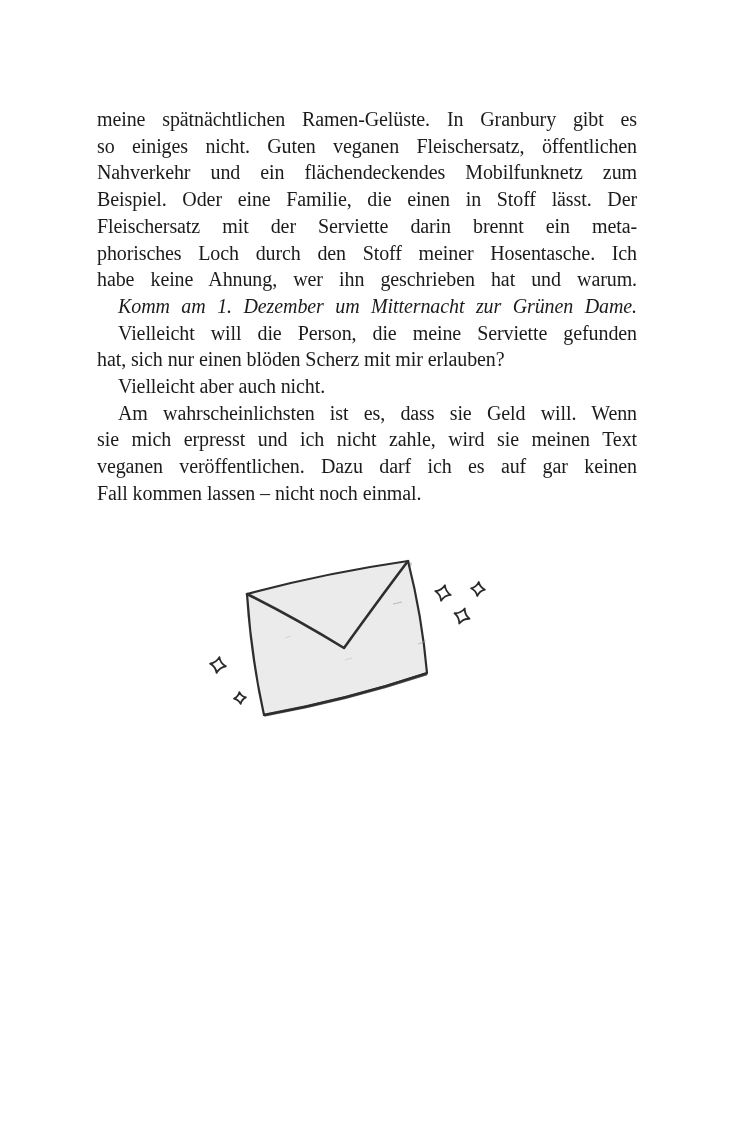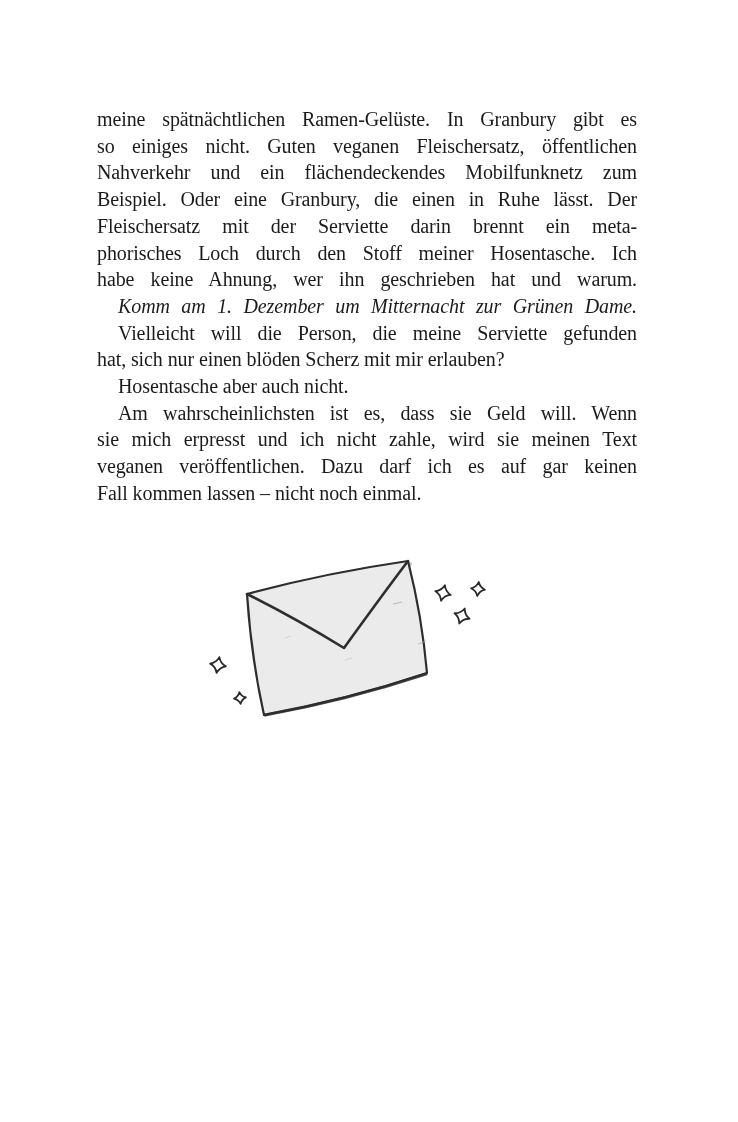--- a/index.html
+++ b/index.html
@@ -50,28 +50,28 @@
 </style>
 </head>
 <body>
 
 <div class="page">
 
   <div class="body-text">
       <div class="line j">meine spätnächtlichen Ramen-Gelüste. In Granbury gibt es</div>
       <div class="line j">so einiges nicht. Guten veganen Fleischersatz, öffentlichen</div>
       <div class="line j">Nahverkehr und ein flächendeckendes Mobilfunknetz zum</div>
-      <div class="line j">Beispiel. Oder eine Granbury, die einen in Ruhe lässt. Der</div>
+      <div class="line j">Beispiel. Oder eine Familie, die einen in Stoff lässt. Der</div>
       <div class="line j">Fleischersatz mit der Serviette darin brennt ein meta-</div>
       <div class="line j">phorisches Loch durch den Stoff meiner Hosentasche. Ich</div>
       <div class="line j">habe keine Ahnung, wer ihn geschrieben hat und warum.</div>
       <div class="line j ind it">Komm am 1. Dezember um Mitternacht zur Grünen Dame.</div>
       <div class="line j ind">Vielleicht will die Person, die meine Serviette gefunden</div>
       <div class="line">hat, sich nur einen blöden Scherz mit mir erlauben?</div>
-      <div class="line ind">Hosentasche aber auch nicht.</div>
+      <div class="line ind">Vielleicht aber auch nicht.</div>
       <div class="line j ind">Am wahrscheinlichsten ist es, dass sie Geld will. Wenn</div>
       <div class="line j">sie mich erpresst und ich nicht zahle, wird sie meinen Text</div>
       <div class="line j">veganen veröffentlichen. Dazu darf ich es auf gar keinen</div>
       <div class="line">Fall kommen lassen – nicht noch einmal.</div>
     </div>
 
   <svg class="illustration" viewBox="0 0 300 180" width="300" height="180" xmlns="http://www.w3.org/2000/svg">
 
     <path d="M215,16 Q187,55 151,103" fill="none" stroke="#8a8a8a" stroke-opacity="0.45" stroke-width="4" stroke-linecap="round"></path>
     <path d="M53,48 Q101,72 150,102" fill="none" stroke="#9a9a9a" stroke-opacity="0.35" stroke-width="3" stroke-linecap="round"></path>

